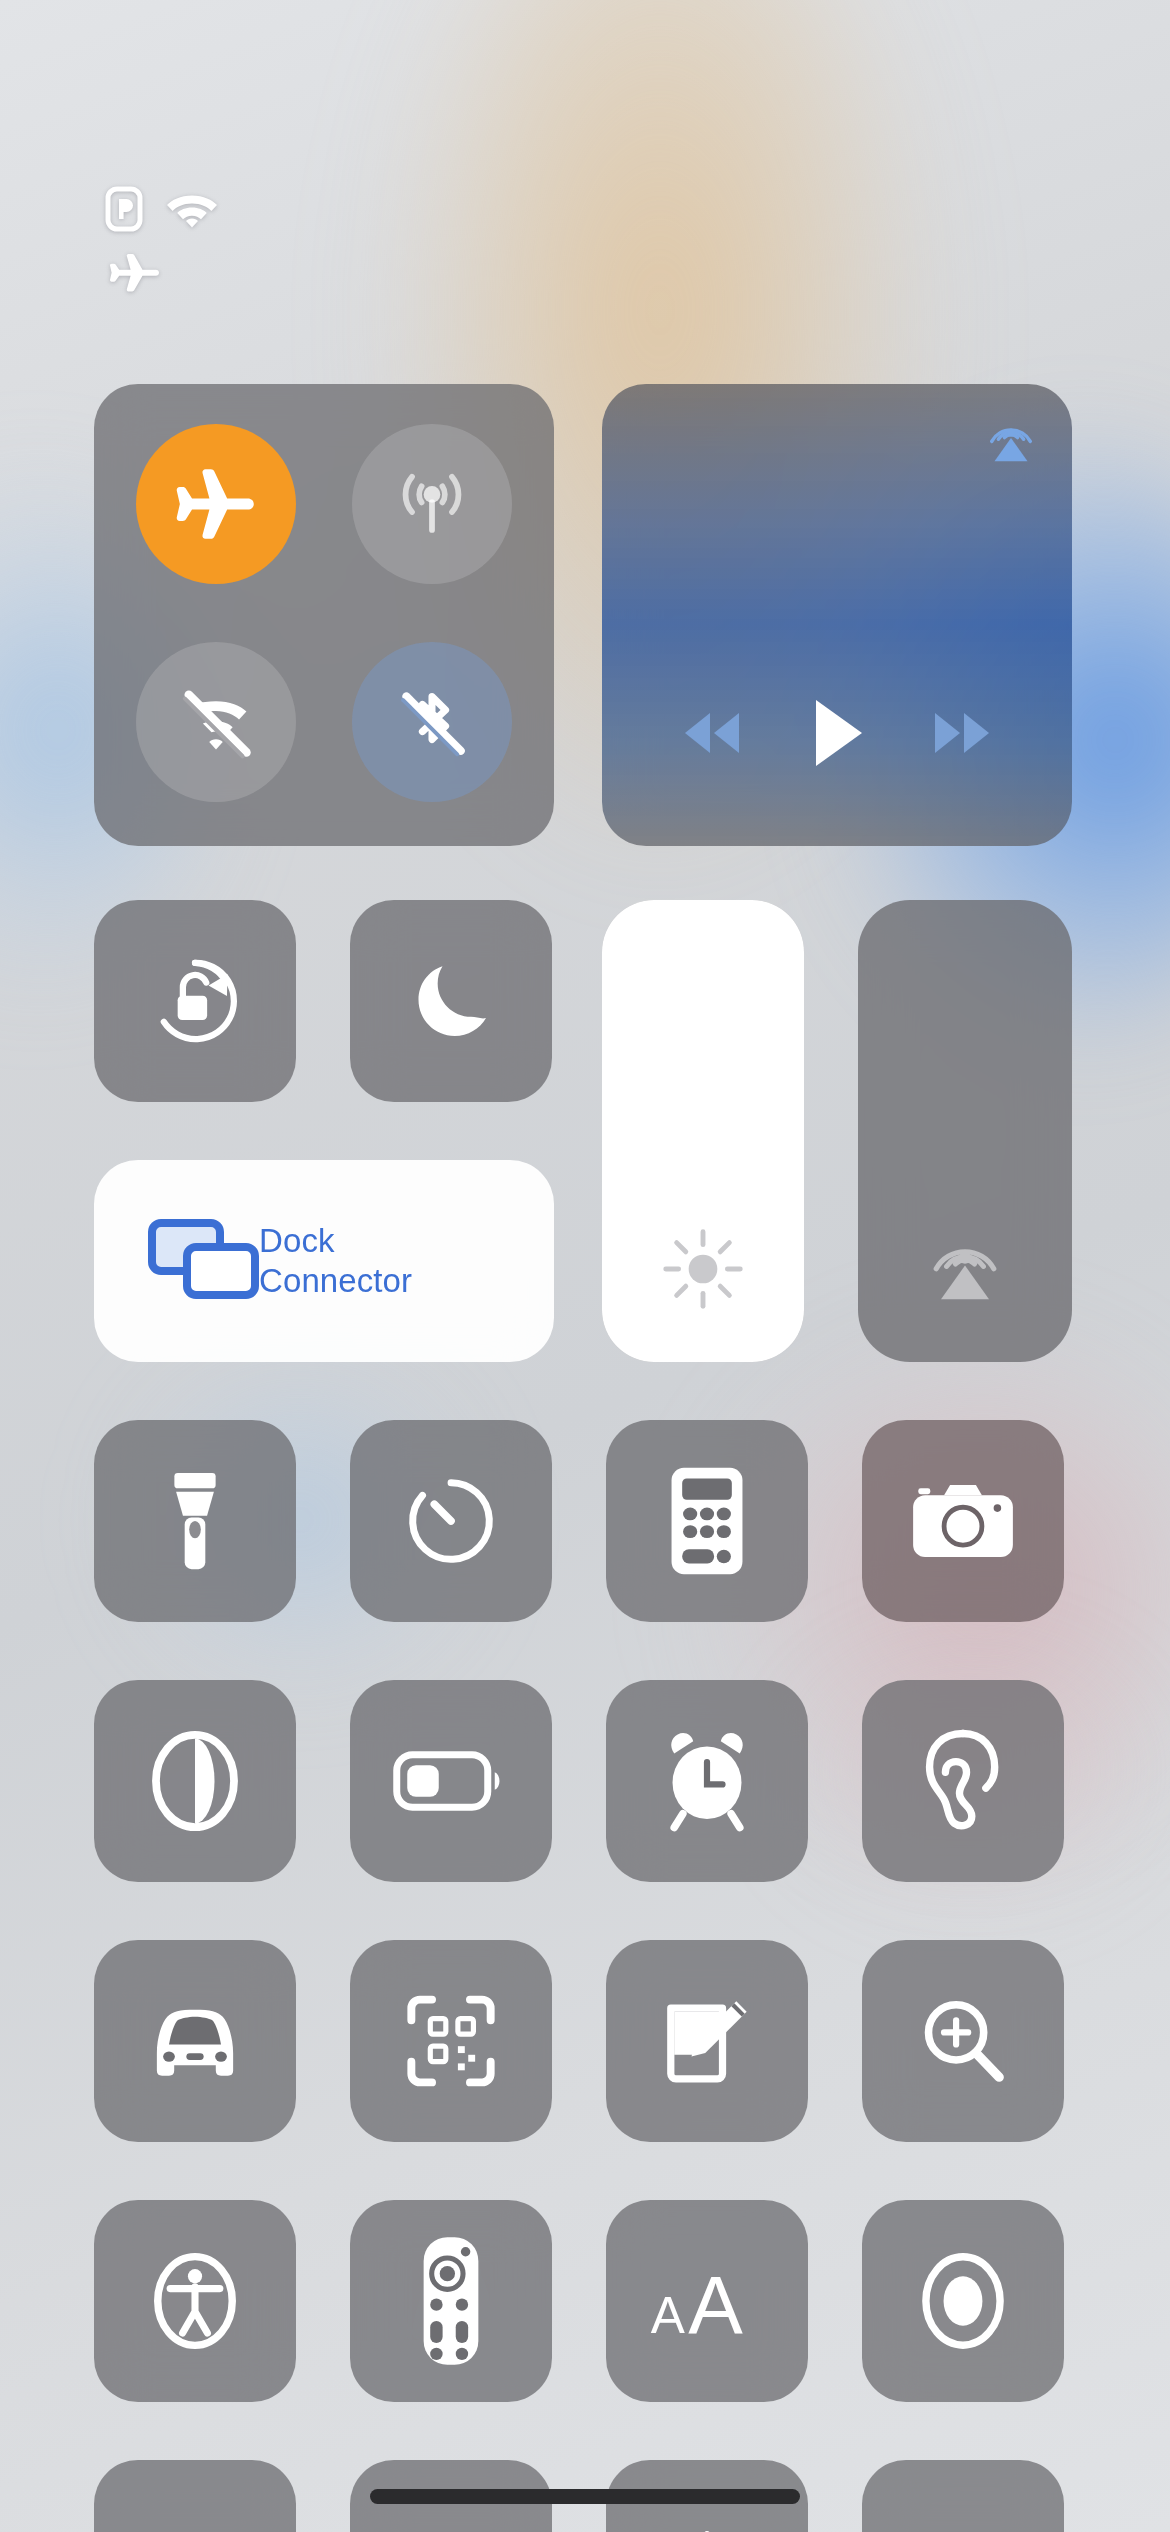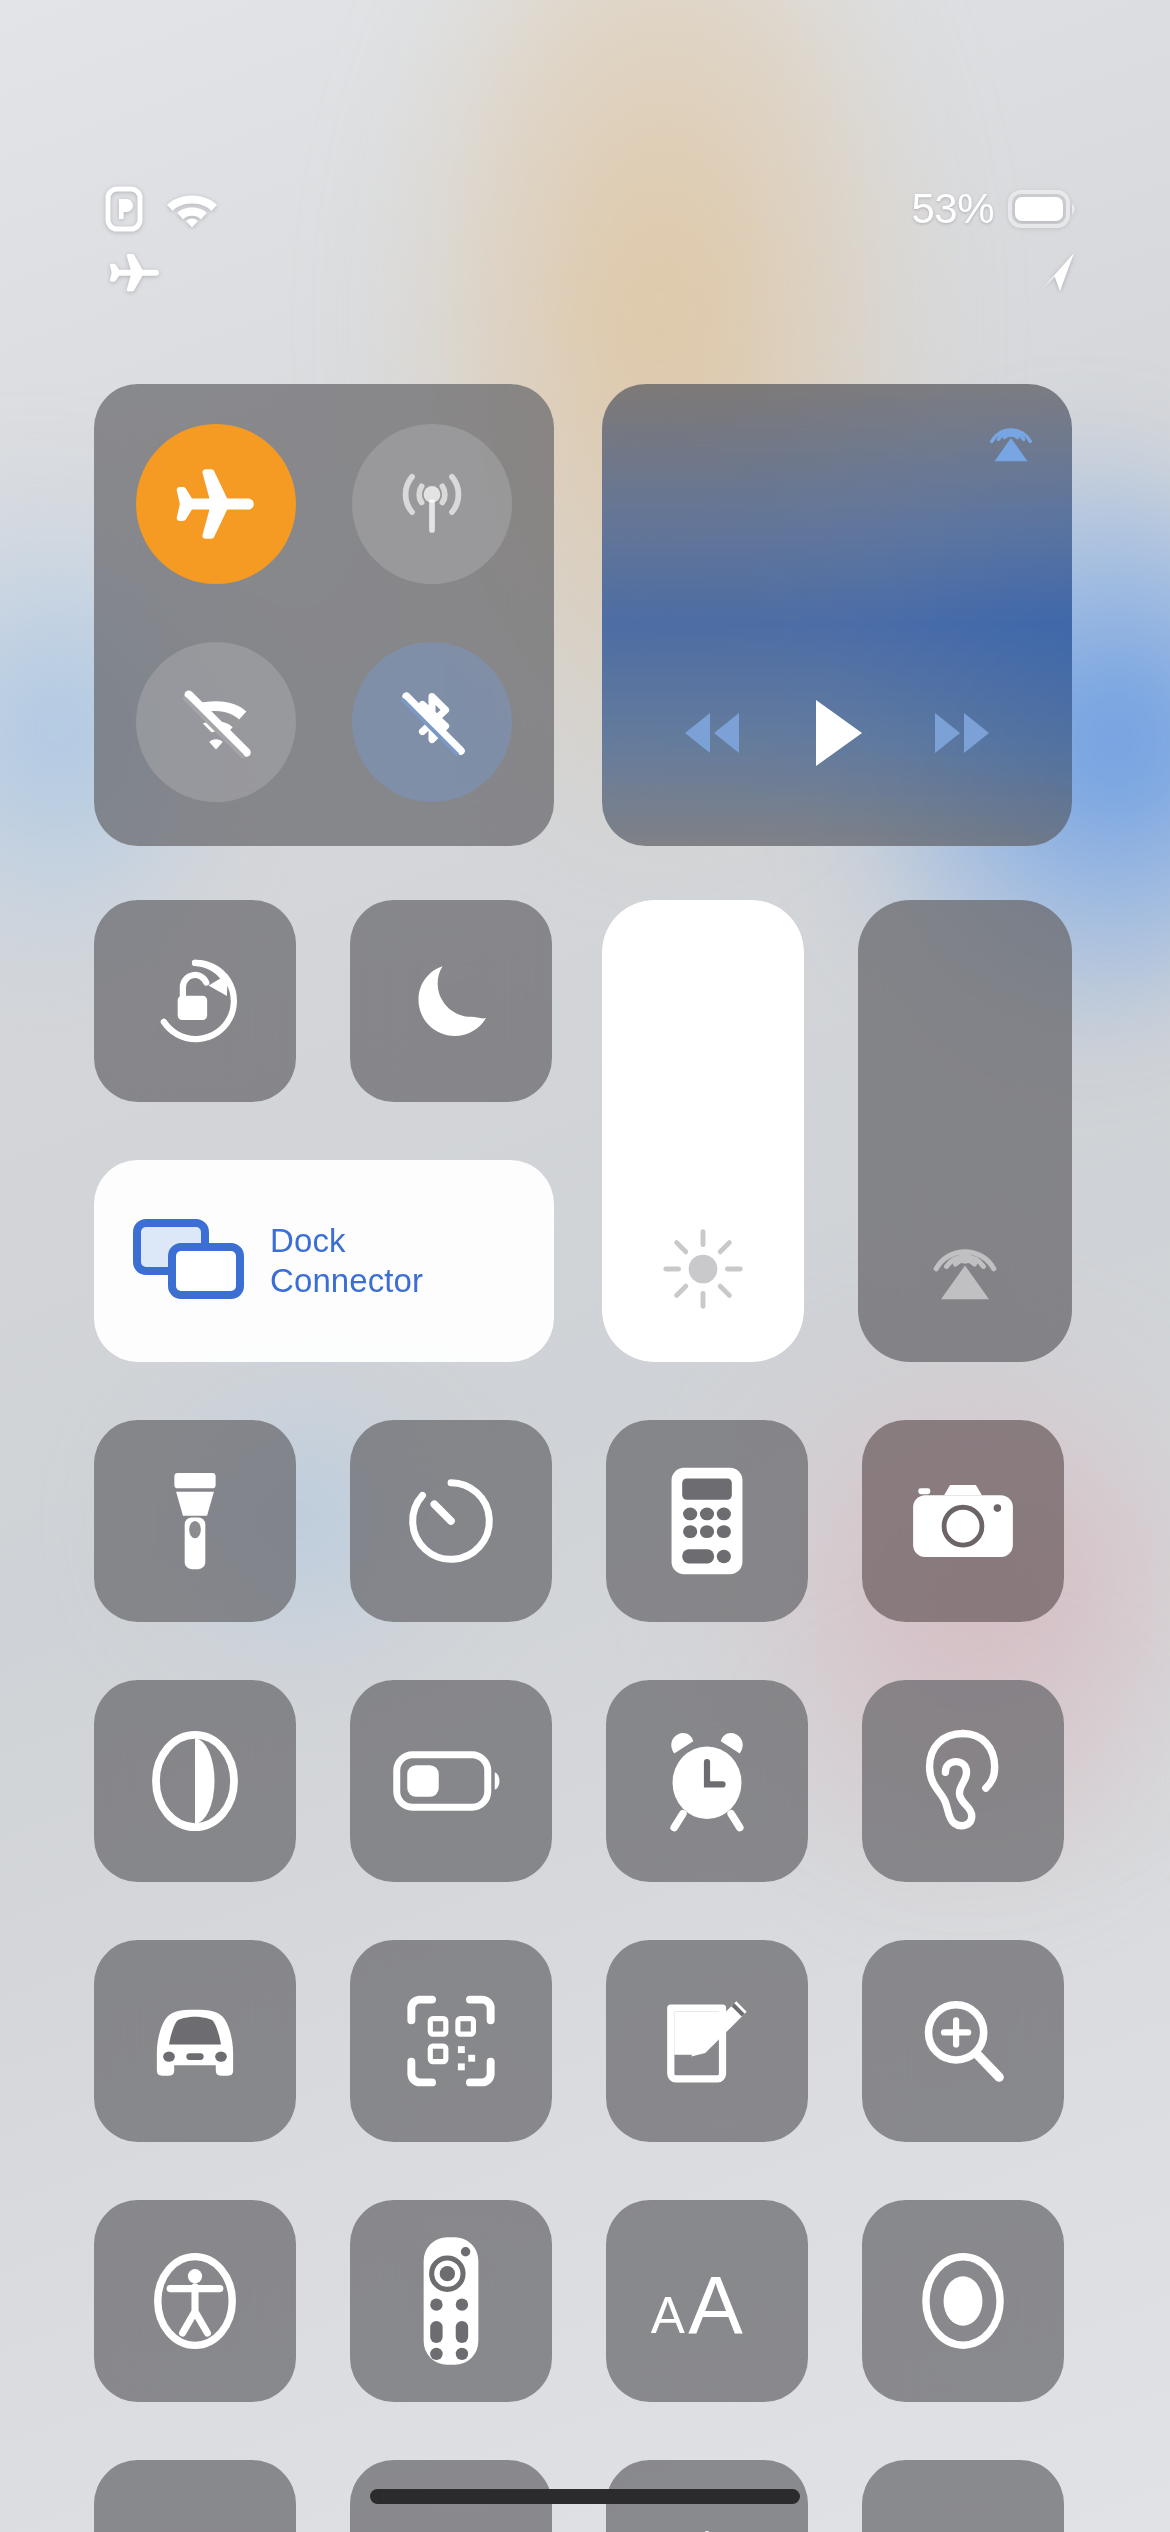--- a/index.html
+++ b/index.html
@@ -88,21 +88,21 @@
     -webkit-backdrop-filter:blur(26px);
     backdrop-filter:blur(26px);
     border-radius:44px;
     display:flex; align-items:center; justify-content:center;
     overflow:hidden;
   }
   .tile.warmtint { background:rgba(110,96,98,0.74); }
   .tile.dock {
     background:rgba(255,255,255,0.94);
     display:flex; align-items:center; justify-content:flex-start;
-    padding-left:38px; gap:26px;
+    padding-left:53px; 
   }
   .dock-label {
     color:#3b6fd4; font-size:33px; line-height:1.22; font-weight:400;
     letter-spacing:0.1px; max-width:215px;
   }
   .slider {
     position:absolute; border-radius:52px; overflow:hidden;
     display:flex; align-items:flex-end; justify-content:center;
     -webkit-backdrop-filter:blur(26px); backdrop-filter:blur(26px);
   }
@@ -163,39 +163,20 @@
       </div>
       <div class="sb-row2">
         <span>
           <svg class="sb-ico" width="56" height="44" viewBox="0 0 56 44">
             <path d="M54 22.7 c0 1.7-1.4 3-3.1 3 l-13.4 0 l-8.3 14.6 c-.4.7-1.1 1.1-1.9 1.1 l-3.9 0 c-1.1 0-1.9-1-1.6-2.1 l3.8-13.6 l-11.4 0 l-3.6 5.1 c-.4.6-1 .9-1.7.9 l-2.3 0 c-1 0-1.8-.9-1.6-1.9 l1.6-7.1 l-1.6-7.1 c-.2-1 .6-1.9 1.6-1.9 l2.3 0 c.7 0 1.3.3 1.7.9 l3.6 5.1 l11.4 0 l-3.8-13.6 c-.3-1.1.5-2.1 1.6-2.1 l3.9 0 c.8 0 1.5.4 1.9 1.1 l8.3 14.6 l13.4 0 c1.7 0 3.1 1.3 3.1 3 Z" fill="#fff"></path>
           </svg>
         </span>
       </div>
     </div>
 
-    <div class="sb-right">
-      <div class="sb-row1">
-        <span class="batt-pct">53%</span>
-        <span>
-          <svg class="sb-ico" width="70" height="38" viewBox="0 0 70 38">
-            <rect x="2" y="2" width="58" height="34" rx="11" ry="11" fill="none" stroke="#fff" stroke-opacity="0.55" stroke-width="4"></rect>
-            <rect x="7" y="7" width="48" height="24" rx="7" ry="7" fill="#fff"></rect>
-            <path d="M64 14 c3.4 1.4 3.4 8.6 0 10 Z" fill="#fff" fill-opacity="0.6"></path>
-          </svg>
-        </span>
-      </div>
-      <div class="sb-row2">
-        <span>
-          <svg class="sb-ico" width="42" height="46" viewBox="0 0 42 46">
-            <path d="M38 4 L6 40 L18.5 27.5 L24 42 Z" fill="#fff"></path>
-          </svg>
-        </span>
-      </div>
-    </div>
   </div>
 
   <div id="cc">
 
     <div class="module" style="left:94px; top:384px; width:460px; height:462px;">
       <div class="circ on" style="left:42px; top:40px; width:160px; height:160px;">
         <svg width="92" height="92" viewBox="0 0 56 56">
           <path d="M51 28 c0 2-1.6 3.4-3.6 3.4 l-12.6 0 l-7.8 16.4 c-.4.9-1.2 1.4-2.1 1.4 l-3.3 0 c-1.2 0-2.1-1.1-1.8-2.3 l4.2-15.5 l-10.6 0 l-3.7 5.9 c-.4.7-1.1 1-1.9 1 l-1.9 0 c-1.1 0-2-1-1.8-2.1 l1.9-8.2 l-1.9-8.2 c-.2-1.1.7-2.1 1.8-2.1 l1.9 0 c.8 0 1.5.3 1.9 1 l3.7 5.9 l10.6 0 l-4.2-15.5 c-.3-1.2.6-2.3 1.8-2.3 l3.3 0 c.9 0 1.7.5 2.1 1.4 l7.8 16.4 l12.6 0 c2 0 3.6 1.4 3.6 3.4 Z" fill="#fff"></path>
         </svg>
       </div>

